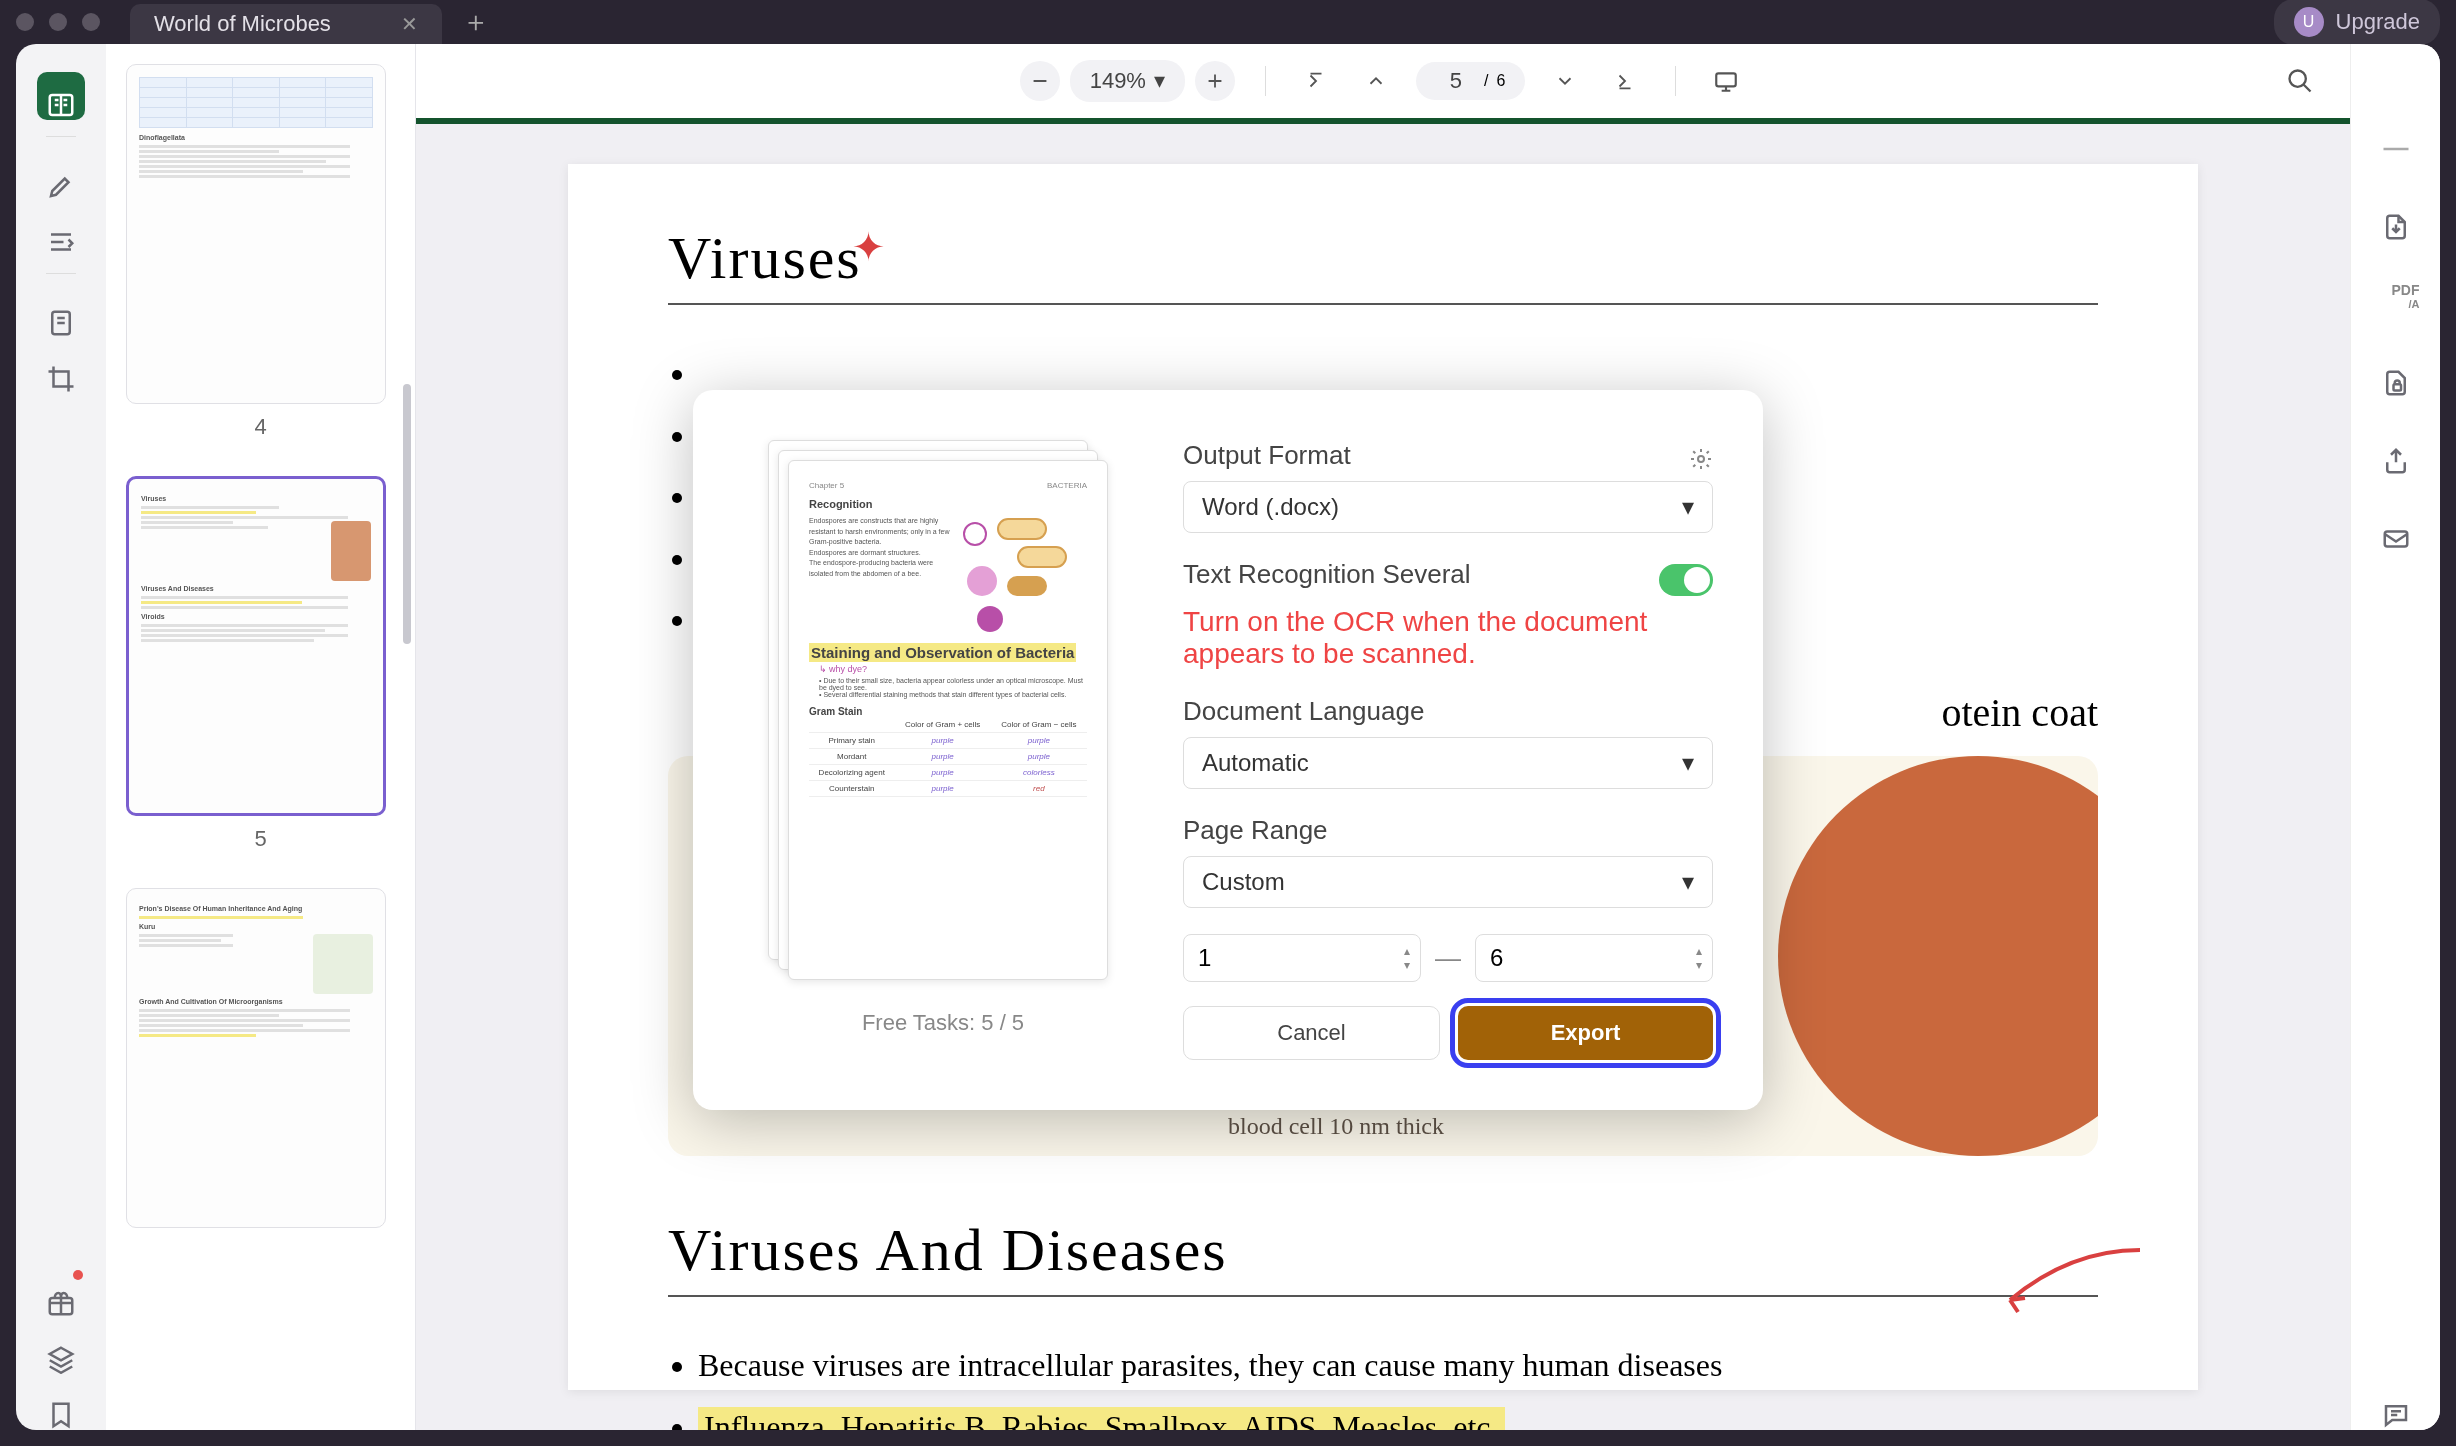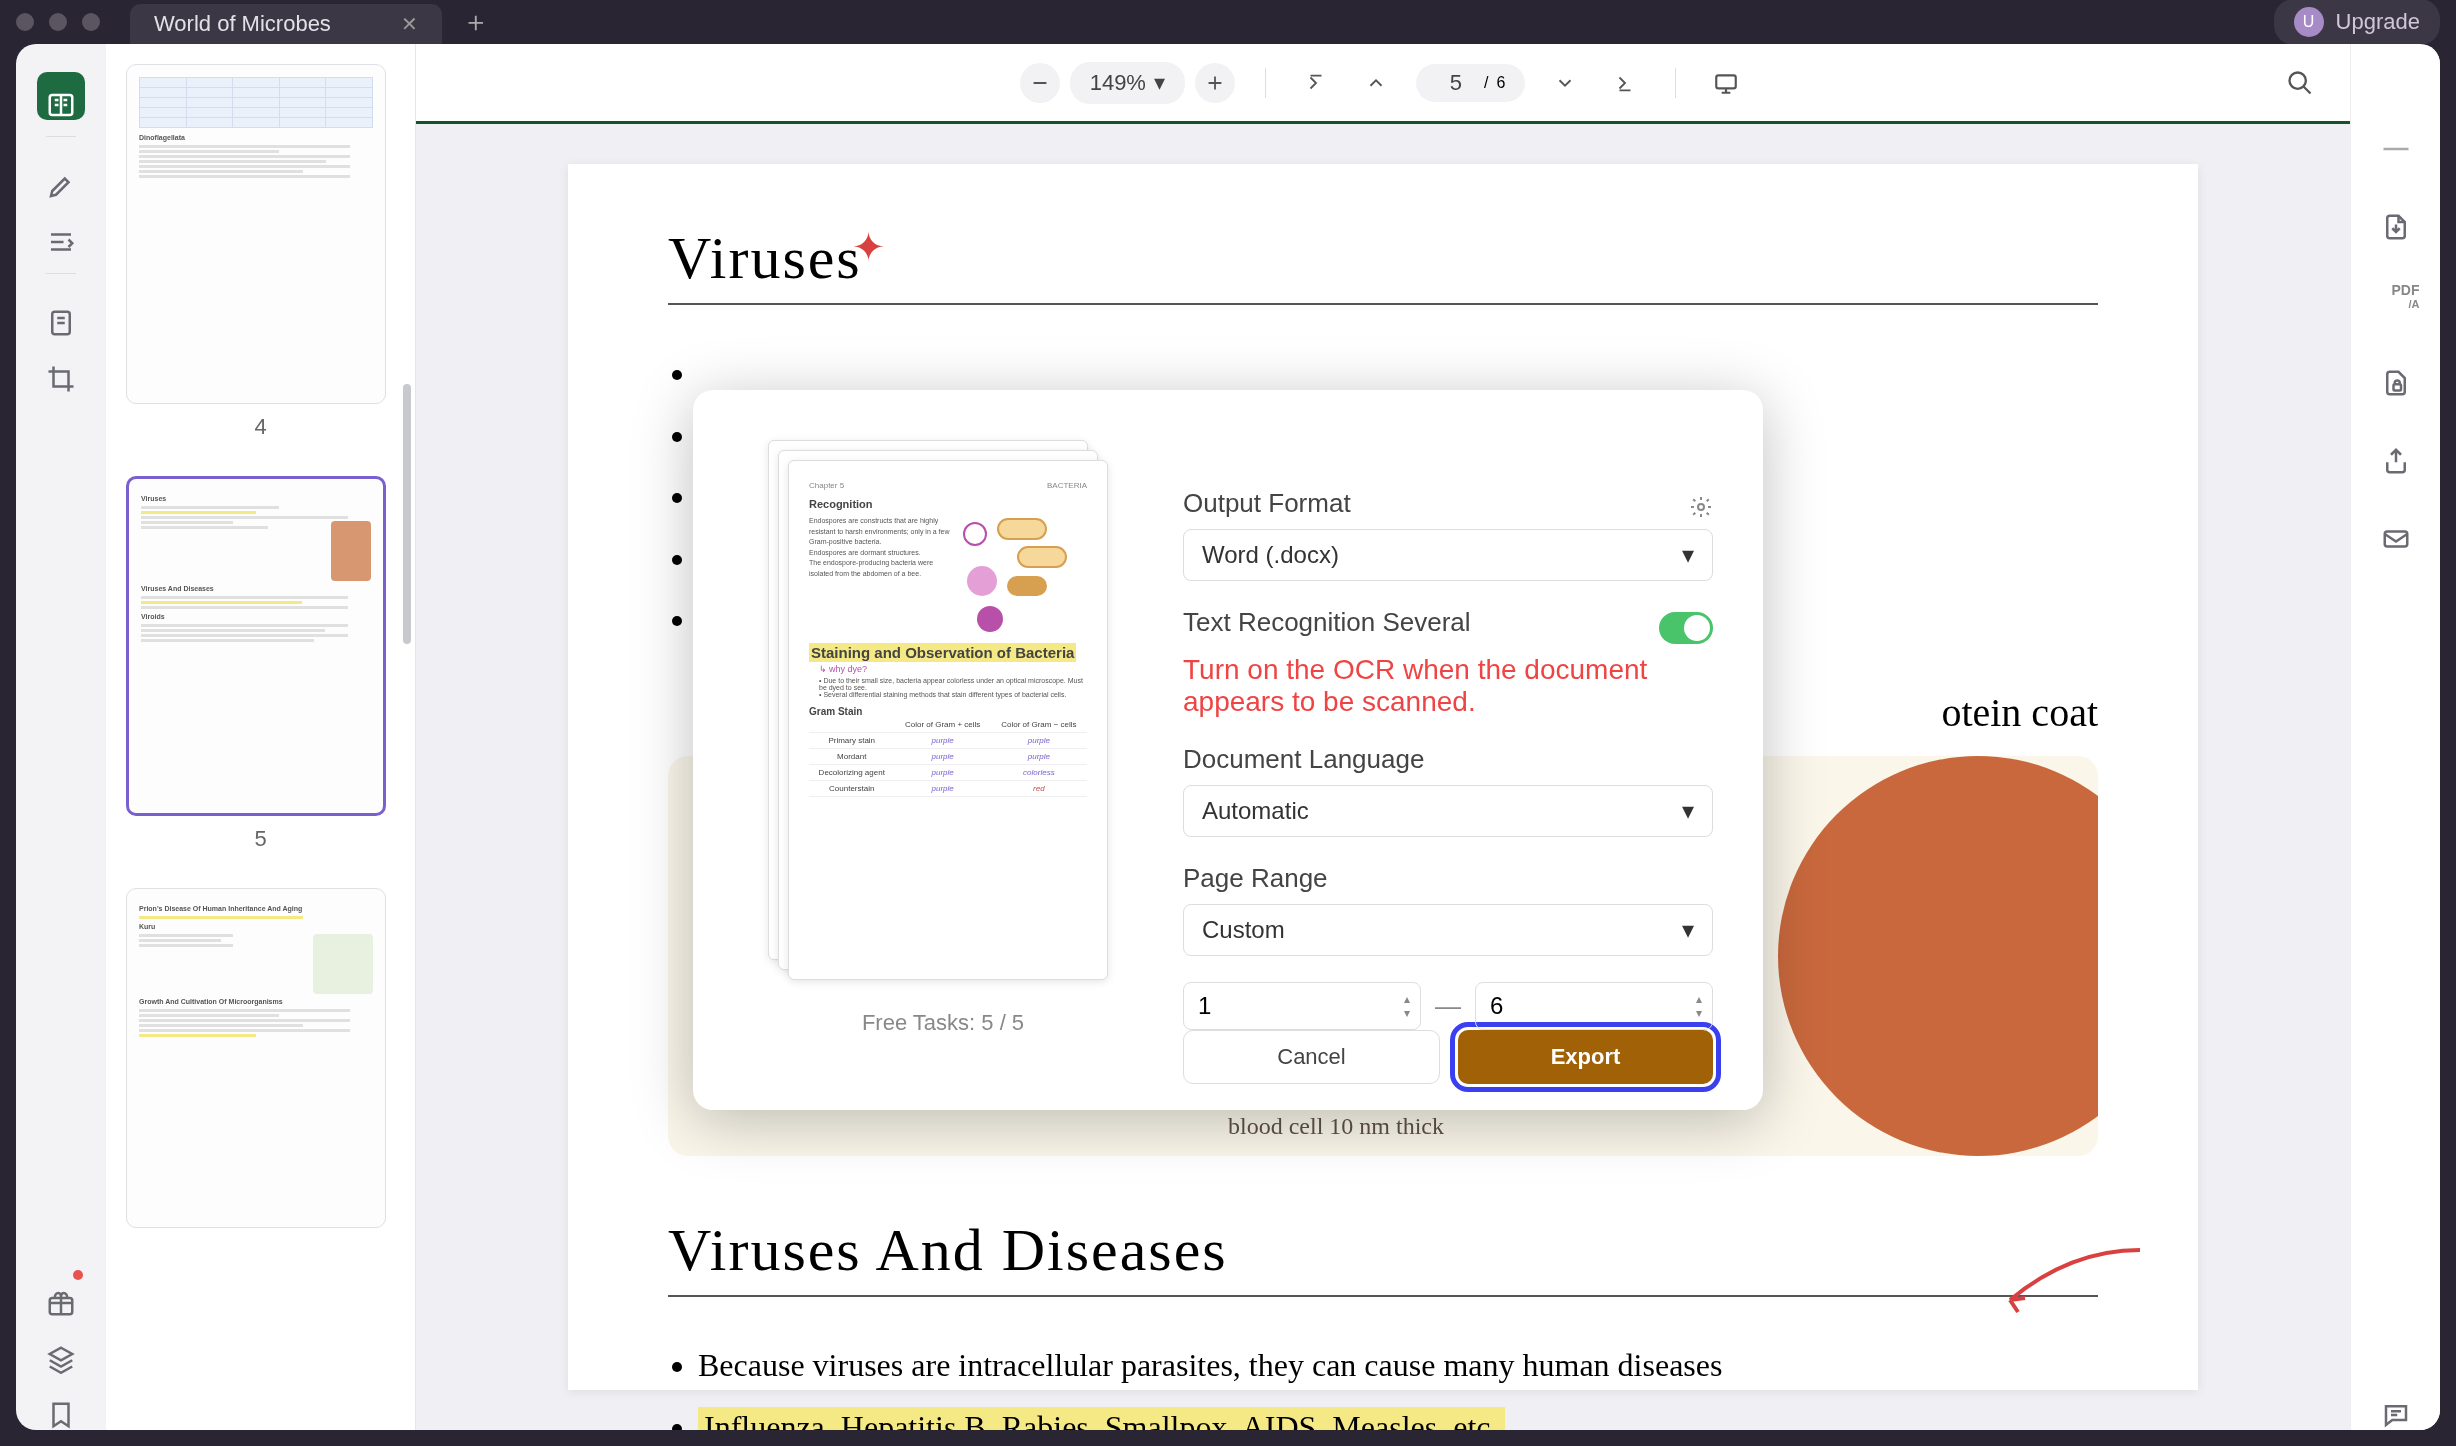--- a/index.html
+++ b/index.html
@@ -103,21 +103,21 @@
   display: flex;
   flex-direction: column;
 }
 .top-bar {
   height: 80px;
   display: flex;
   align-items: center;
   justify-content: center;
   gap: 20px;
   background: #fff;
-  border-bottom: 3px solid #14532d;
+  border-bottom: 6px solid #14532d;
   position: relative;
 }
 .top-bar .search { position:absolute; right: 30px; }
 .zoom-group {
   display:flex; align-items:center; gap:10px;
 }
 .icon-btn {
   width: 40px; height: 40px; border-radius: 20px;
   background: #f2f2f5;
   display:flex; align-items:center; justify-content:center;
@@ -222,21 +222,21 @@
   box-shadow: 0 2px 8px rgba(0,0,0,0.1);
   font-size: 9px;
   padding: 20px;
   color:#444;
   overflow:hidden;
 }
 .preview-page.back2 { left:0; top:0; }
 .preview-page.back1 { left:10px; top:10px; }
 .preview-page.front { left:20px; top:20px; }
 .free-tasks { margin-top: 20px; color:#888; font-size: 22px;}
-.form-col { flex:1; display:flex; flex-direction:column;margin-top:48px; }
+.form-col { flex:1; display:flex; flex-direction:column; }
 .form-row { margin-bottom: 26px; }
 .form-label-row { display:flex; align-items:center; justify-content:space-between; }
 .form-label { font-size: 26px; color:#444; margin-bottom: 10px;}
 .gear { color:#888; }
 .select {
   width:100%; height:52px;
   border:1px solid #ddd; border-radius:8px;
   padding: 0 18px;
   font-size:24px;
   display:flex;

